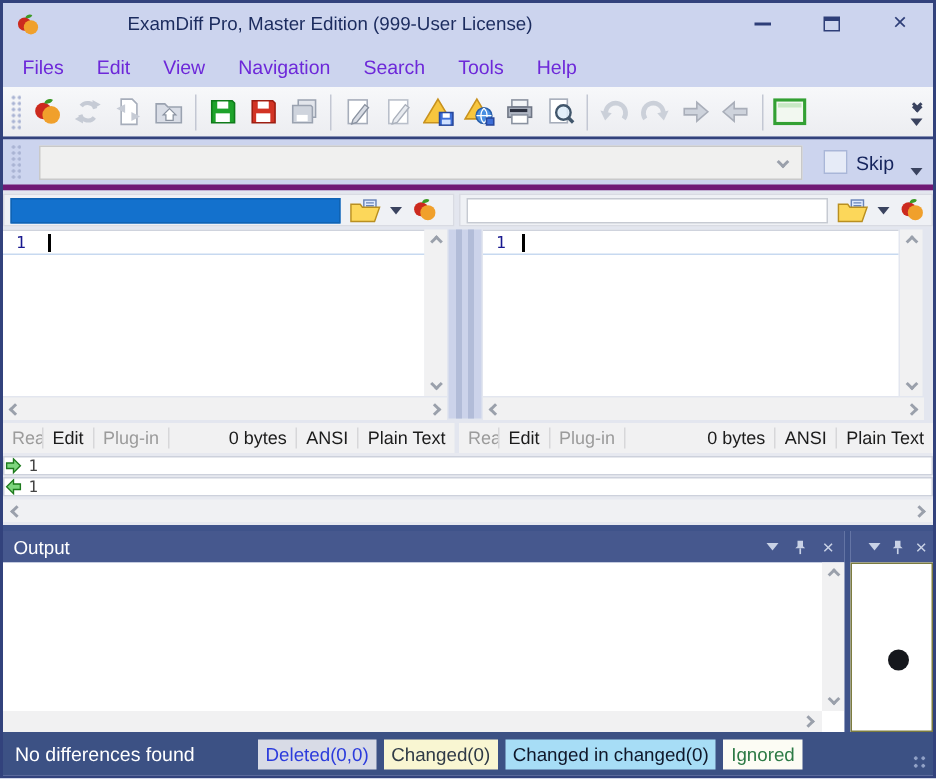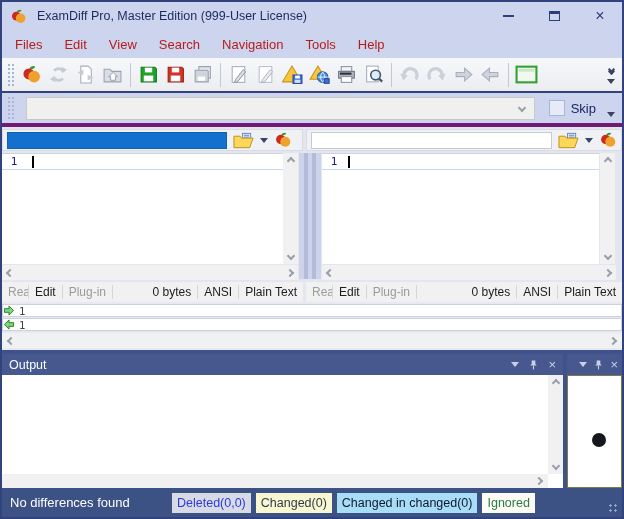--- a/index.html
+++ b/index.html
@@ -2,30 +2,30 @@
 <html><head>
 <meta charset="utf-8">
 <style>
   * { box-sizing: border-box; margin: 0; padding: 0; }
   html,body { background:#fff; }
   body { width:624px; height:519px; font-family:"Liberation Sans",sans-serif; }
   .win { position:relative; width:624px; height:519px; background:#ccd4ee; overflow:hidden; }
   .frame { position:absolute; inset:0; border:2px solid #32427c; pointer-events:none; z-index:60; }
 
   
-  .titlebar { position:absolute; left:2px; right:2px; top:2px; height:28px; display:flex; align-items:center; padding:0 14px 0 8px; color:#1b2b5e; }
+  .titlebar { position:absolute; left:2px; right:2px; top:2px; height:28px; display:flex; align-items:center; padding:0 14px 0 8px; color:#1b2b5e;gap:48px; }
   .title { font-size:12.5px; margin-left:10px; }
   .winbtns { margin-left:auto; display:flex; align-items:center; gap:30px; }
   .wb { width:16px; height:16px; display:flex; align-items:center; justify-content:center; color:#2e3e78; }
   .wb-min { width:11px; height:2px; background:#2e3e78; }
   .wb-max { width:11px; height:10px; border:1.5px solid #2e3e78; border-top-width:3px; }
   .wb-close { font-size:16px; line-height:16px; }
 
   
-  .menubar { position:absolute; left:2px; right:2px; top:30px; height:28px; display:flex; align-items:center; padding-left:2px; font-size:13px; color:#b91c1c; }
+  .menubar { position:absolute; left:2px; right:2px; top:30px; height:28px; display:flex; align-items:center; padding-left:2px; font-size:13px; color:#6d28d9; }
   .mitem { padding:4px 11px; }
 
   
   .toolbar { position:absolute; left:2px; right:2px; top:58px; height:35px; background:linear-gradient(#f7f8fa,#ecedf1); border-bottom:2px solid #33427c; display:flex; align-items:center; padding:0 3px; }
   .gripv { width:7px; height:24px; margin:0 4px 0 2px;
     background-image:radial-gradient(#a9b3d3 1px, transparent 1.2px); background-size:4px 4px; }
   .tbtn { width:27px; height:28px; display:flex; align-items:center; justify-content:center; }
   .tsep { width:1px; height:24px; background:#c3c7d3; margin:0 4px; }
   .tb-overflow { margin-left:auto; display:flex; flex-direction:column; align-items:center; gap:5px; padding:2px 4px 0 0; }
   .chev { width:6px; height:6px; border-right:2px solid #9aa0ab; border-bottom:2px solid #9aa0ab; display:inline-block; }
@@ -124,22 +124,22 @@
       <div class="wb wb-close">
           <span>×</span>
         </div>
     </div>
   </div>
 
   <div class="menubar">
     <span class="mitem">Files</span>
     <span class="mitem">Edit</span>
     <span class="mitem">View</span>
+    <span class="mitem">Navigation</span>
     <span class="mitem">Search</span>
-    <span class="mitem">Navigation</span>
     <span class="mitem">Tools</span>
     <span class="mitem">Help</span>
   </div>
 
   <div class="toolbar">
     <span class="gripv"></span>
 
     <span class="tbtn">
       <svg width="21" height="21" viewBox="0 0 20 20">
         <circle cx="7.5" cy="9.5" r="5.2" fill="#cc2a1e"></circle>

